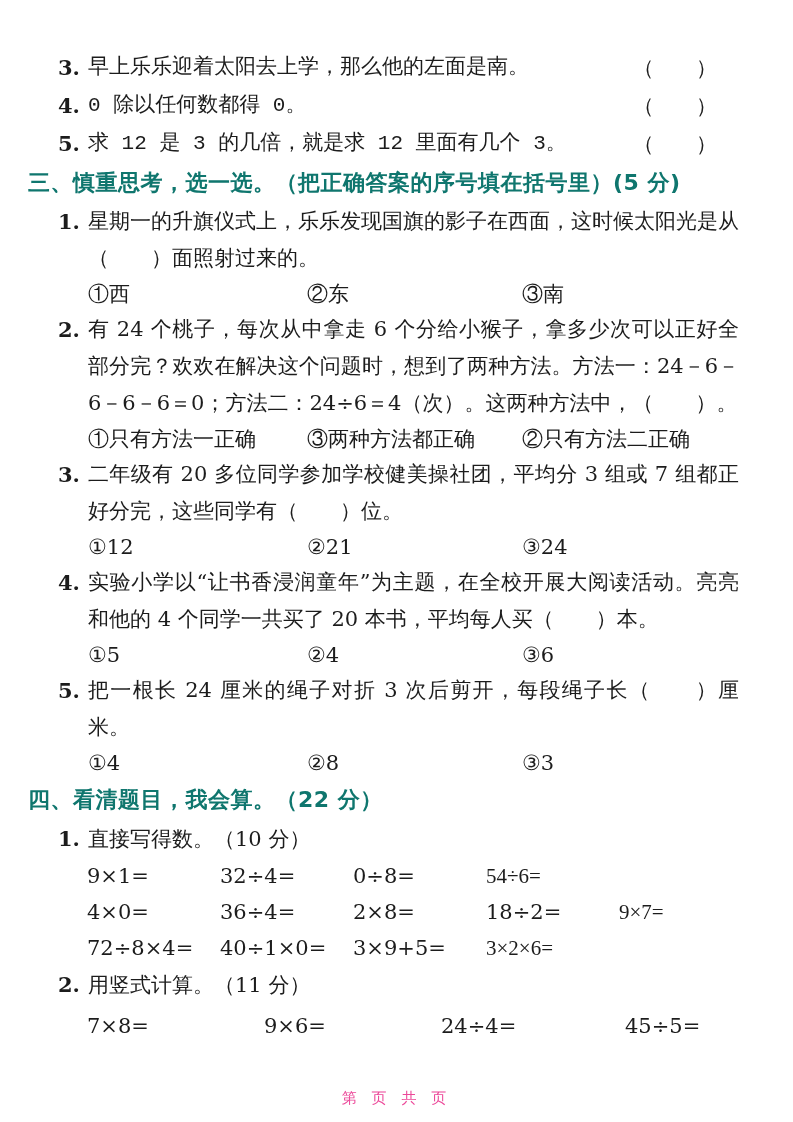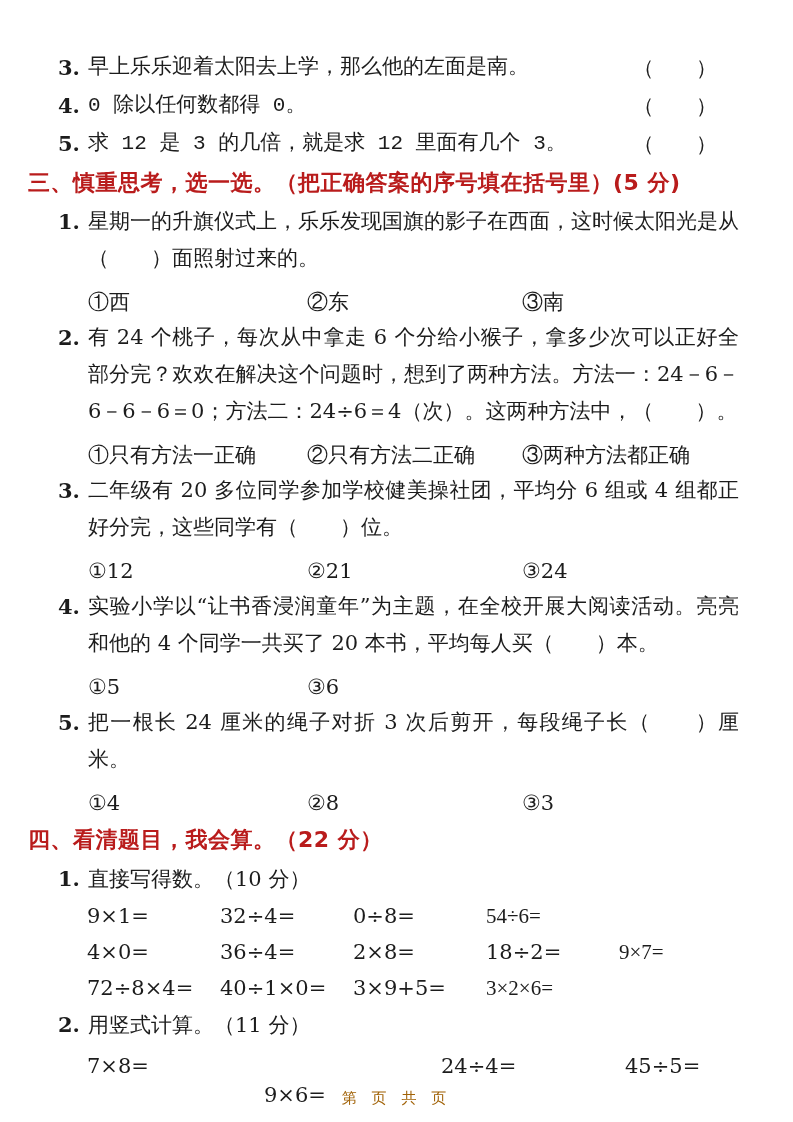--- a/index.html
+++ b/index.html
@@ -15,45 +15,45 @@
   
   .tf-row { display:flex; line-height:38px; padding-right:26px; }
   .qnum { width:30px; margin-left:30px; flex-shrink:0; font-weight:700; }
   .tf-text { flex:1;font-family:Liberation Mono, monospace; }
   .bracket { margin-left:auto; white-space:pre; }
 
   
   .sec-heading {
     font-family:"DejaVu Sans", sans-serif;
     font-weight:700; font-size:22px; line-height:40px;
-    letter-spacing:0.5px; color:#b91c1c;
+    letter-spacing:0.5px; color:#0f766e;
   }
 
   
   .q-line { display:flex; line-height:37px; }
   .q-text { flex:1; text-align:justify; padding-right:4px; }
-  .options { display:flex; padding-left:60px; line-height:34px;margin-top:8px; }
+  .options { display:flex; padding-left:60px; line-height:34px; }
   .options .opt { display:inline-block; }
   .options .opt:nth-child(1) { width:219px; }
   .options .opt:nth-child(2) { width:215px; }
 
   
   .sub-line { display:flex; line-height:38px; }
   .calc-row { display:flex; padding-left:59px; line-height:36px; }
   .calc-row .eq { width:133px; }
   .calc-row .eq:last-child { width:auto;font-family:Liberation Serif, serif; }
   .vert-row { display:flex; padding-left:59px; line-height:40px; margin-top:2px; }
   .vert-row .eq:nth-child(1) { width:177px; }
-  .vert-row .eq:nth-child(2) { width:177px;margin-top:29px; }
+  .vert-row .eq:nth-child(2) { width:177px; }
   .vert-row .eq:nth-child(3) { width:184px; }
 
   .footer {
     position:absolute; bottom:14px; left:0; width:100%;
     text-align:center; font-size:15px; letter-spacing:5px;
-    color:#a16207; font-family:"DejaVu Sans", sans-serif;
+    color:#ec4899; font-family:"DejaVu Sans", sans-serif;
   }
 </style>
 </head>
 <body>
 
 <div class="page">
   <div class="content">
 
     <div class="tf-row">
       <span class="qnum">3.</span>
@@ -85,44 +85,45 @@
       </div>
     </div>
 
     <div class="question">
       <div class="q-line">
         <span class="qnum">2.</span>
         <span class="q-text">有 24 个桃子，每次从中拿走 6 个分给小猴子，拿多少次可以正好全部分完？欢欢在解决这个问题时，想到了两种方法。方法一：24－6－6－6－6＝0；方法二：24÷6＝4（次）。这两种方法中，（　　）。</span>
       </div>
       <div class="options">
         <span class="opt">①只有方法一正确</span>
+        <span class="opt">③两种方法都正确</span>
         <span class="opt">②只有方法二正确</span>
-        <span class="opt">③两种方法都正确</span>
       </div>
     </div>
 
     <div class="question">
       <div class="q-line">
         <span class="qnum">3.</span>
-        <span class="q-text">二年级有 20 多位同学参加学校健美操社团，平均分 6 组或 4 组都正好分完，这些同学有（　　）位。</span>
+        <span class="q-text">二年级有 20 多位同学参加学校健美操社团，平均分 3 组或 7 组都正好分完，这些同学有（　　）位。</span>
       </div>
       <div class="options">
         <span class="opt">①12</span>
         <span class="opt">②21</span>
         <span class="opt">③24</span>
       </div>
     </div>
 
     <div class="question">
       <div class="q-line">
         <span class="qnum">4.</span>
         <span class="q-text">实验小学以“让书香浸润童年”为主题，在全校开展大阅读活动。亮亮和他的 4 个同学一共买了 20 本书，平均每人买（　　）本。</span>
       </div>
       <div class="options">
         <span class="opt">①5</span>
+        <span class="opt">②4</span>
         <span class="opt">③6</span>
       </div>
     </div>
 
     <div class="question">
       <div class="q-line">
         <span class="qnum">5.</span>
         <span class="q-text">把一根长 24 厘米的绳子对折 3 次后剪开，每段绳子长（　　）厘米。</span>
       </div>
       <div class="options">

